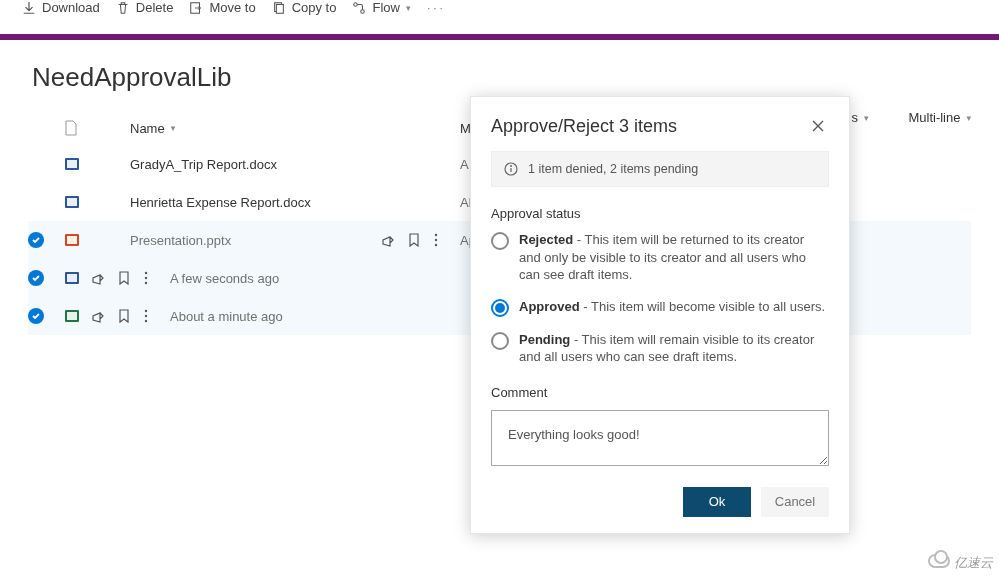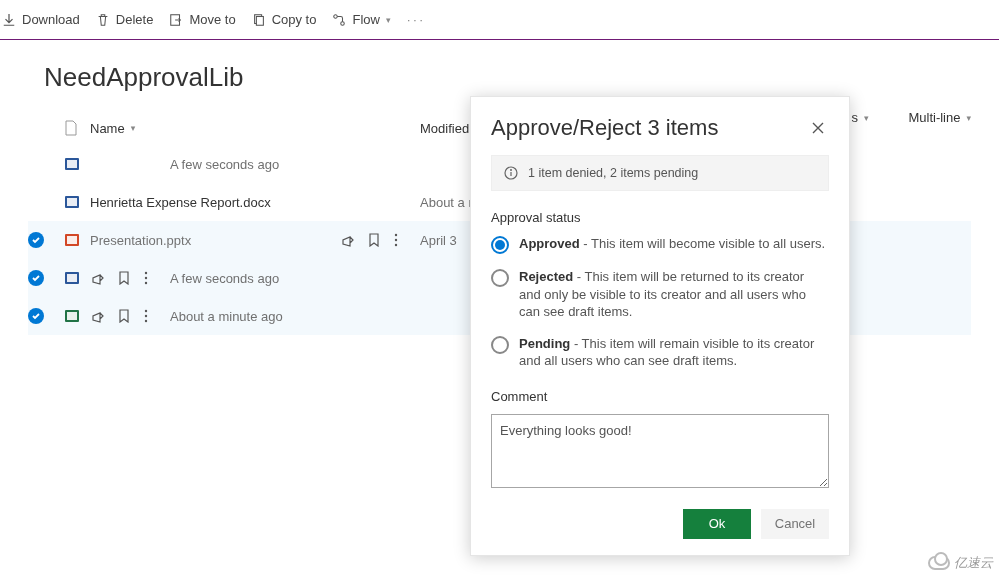--- a/index.html
+++ b/index.html
@@ -1,54 +1,54 @@
 <!DOCTYPE html>
 <html><head>
 <meta charset="utf-8">
 <style>
   * { box-sizing: border-box; margin: 0; padding: 0; font-family: "Segoe UI", Arial, sans-serif; }
   body { width: 999px; height: 576px; background: #fff; position: relative; overflow: hidden; color: #333; font-size: 13px; }
-  .toolbar { display: flex; align-items: center; height: 40px; padding: 0 2px; border-bottom: 1px solid #701a75; color: #555; font-size: 13px; gap: 16px;}
+  .toolbar { display: flex; align-items: flex-start; height: 40px; padding: 0 22px; border-bottom: 6px solid #701a75; color: #555; font-size: 13px; gap: 16px;}
   .tb-item { display: flex; align-items: center; gap: 6px; cursor: pointer; color: #444; }
   .tb-icon { width: 14px; height: 14px; display: inline-block; }
-  .page-title { font-size: 26px; font-weight: 300; color: #333; padding: 22px 28px 18px 44px; }
+  .page-title { font-size: 26px; font-weight: 300; color: #333; padding: 22px 28px 18px 32px; }
   .list { padding: 0 28px; }
   .list-header { display: flex; align-items: center; height: 34px; color: #555; font-size: 13px; }
   .col-sel { width: 36px; }
   .col-icon { width: 26px; display:flex; align-items:center;}
-  .col-name { flex: 0 0 250px; }
+  .col-name { flex: 0 0 250px; margin-left: 40px; }
   .col-act { width: 80px; display:flex; gap:14px; color:#555; }
   .col-mod { flex: 0 0 160px; color:#707070;}
   .hdr { display:flex; align-items:center; gap:6px; color:#333; cursor:pointer;}
   .row { display:flex; align-items:center; height:38px; font-size:13px; color:#333;}
   .row.sel { background:#f3f9fd;}
   .row .col-act{visibility:hidden;}
   .row.sel .col-act{visibility:visible;}
   .checkmark { width:16px;height:16px;border-radius:50%;background:#0078d4;display:flex;align-items:center;justify-content:center;}
   .fname { color:#333; }
   .row.sel .fname{ color:#737373;}
   .caret { font-size:9px; color:#888;}
   .right-cols { position:absolute; top:110px; right:28px; display:flex; gap:40px; font-size:13px; color:#555;}
   .dialog { position:absolute; top:96px; left:470px; width:380px; background:#fff; box-shadow:0 2px 16px rgba(0,0,0,.2); border:1px solid #e5e5e5; padding:18px 20px 16px 20px; }
   .dlg-head { display:flex; justify-content:space-between; align-items:center; margin-bottom:14px;}
-  .dlg-title { font-size:22px; font-weight:400; color:#333;}
+  .dlg-title { font-size:18px; font-weight:400; color:#333;}
   .close-x { width:22px;height:22px;display:flex;align-items:center;justify-content:center;cursor:pointer;color:#555;}
   .status-banner { background:#f4f4f4; border:1px solid #eee; padding:10px 12px; display:flex; align-items:center; gap:10px; font-size:12.5px; color:#555; margin-bottom:14px;}
   .section-label { font-size:13px; color:#333; margin-bottom:10px;margin-top:19px;}
   .radio-row { display:flex; align-items:flex-start; gap:10px; margin-bottom:14px; font-size:13px; color:#555; line-height:1.35;}
   .radio-row .txt b { color:#333;}
   .radio { width:18px;height:18px;border-radius:50%;border:2px solid #888;flex:0 0 18px;display:flex;align-items:center;justify-content:center;cursor:pointer;margin-top:1px;}
   .radio.checked { border-color:#0078d4;}
   .radio.checked::after{content:"";width:10px;height:10px;border-radius:50%;background:#0078d4;}
-  .comment-box { width:100%; height:74px; border:1px solid #a6a6a6; resize:both; padding:8px; font-size:13px; color:#555;}
+  .comment-box { width:100%; height:56px; border:1px solid #a6a6a6; resize:both; padding:16px; font-size:13px; color:#555;}
   .dlg-buttons { display:flex; justify-content:flex-end; gap:10px; margin-top:18px;}
   .btn { min-width:68px; height:30px; display:flex;align-items:center;justify-content:center; font-size:13px; cursor:pointer;}
-  .btn-primary { background:#15803d; color:#fff;}
+  .btn-primary { background:#0c4a6e; color:#fff;}
   .btn-secondary { background:#f4f4f4; color:#737373;}
-  .watermark { position:absolute; right:6px; bottom:4px; display:flex; align-items:center; gap:4px; font-size:13px; color:#999; font-style:italic;}
+  .watermark { position:absolute; right:6px; bottom:4px; display:flex; align-items:flex-start; gap:4px; font-size:13px; color:#999; font-style:italic;}
   .cloud { width:22px;height:14px;border:2px solid #bbb;border-radius:10px;position:relative;}
   .cloud::before{content:"";position:absolute;width:10px;height:10px;border:2px solid #bbb;border-radius:50%;top:-6px;left:4px;background:#fff;}
 </style>
 </head>
 <body>
 
 <div class="toolbar">
   <div class="tb-item">
     <svg class="tb-icon" viewBox="0 0 16 16">
         <path d="M8 1v9M4 7l4 4 4-4M2 14h12" stroke="#555" stroke-width="1.4" fill="none"></path>
@@ -110,20 +110,21 @@
 
   <div id="rows">
       <div class="row">
     <div class="col-sel"></div>
     <div class="col-icon">
           <svg width="16" height="16">
             <rect x="1" y="2" width="14" height="12" rx="1" fill="#2b579a"></rect>
             <rect x="3" y="4" width="10" height="8" fill="#fff" opacity=".9"></rect>
           </svg>
         </div>
+    <div class="col-name fname">GradyA_Trip Report.docx</div>
     <div class="col-act">
           <svg width="14" height="14">
             <path d="M3 11V7l7-3v9zM10 4l3 3-3 3" stroke="#555" stroke-width="1.2" fill="none"></path>
           </svg>
   <svg width="12" height="14">
             <path d="M2 1h8v12l-4-3-4 3z" stroke="#555" stroke-width="1.2" fill="none"></path>
           </svg>
   <svg width="4" height="14">
             <circle cx="2" cy="2" r="1.2" fill="#555"></circle>
             <circle cx="2" cy="7" r="1.2" fill="#555"></circle>
@@ -271,26 +272,26 @@
     <svg width="14" height="14">
         <circle cx="7" cy="7" r="6" stroke="#666" stroke-width="1.2" fill="none"></circle>
         <circle cx="7" cy="4" r="1" fill="#666"></circle>
         <rect x="6.4" y="6" width="1.2" height="4" fill="#666"></rect>
       </svg>
     <span>1 item denied, 2 items pending</span>
   </div>
   <div class="section-label">Approval status</div>
 
   <div class="radio-row">
+    <div class="radio"></div>
+    <div class="txt"><b>Rejected</b><span> - This item will be returned to its creator and only be visible to its creator and all users who can see draft items.</span></div>
+  </div>
+  <div class="radio-row">
     <div class="radio checked"></div>
     <div class="txt"><b>Approved</b><span> - This item will become visible to all users.</span></div>
-  </div>
-  <div class="radio-row">
-    <div class="radio"></div>
-    <div class="txt"><b>Rejected</b><span> - This item will be returned to its creator and only be visible to its creator and all users who can see draft items.</span></div>
   </div>
   <div class="radio-row">
     <div class="radio"></div>
     <div class="txt"><b>Pending</b><span> - This item will remain visible to its creator and all users who can see draft items.</span></div>
   </div>
 
   <div class="section-label">Comment</div>
   <textarea class="comment-box" style="">Everything looks good!</textarea>
 
   <div class="dlg-buttons">

